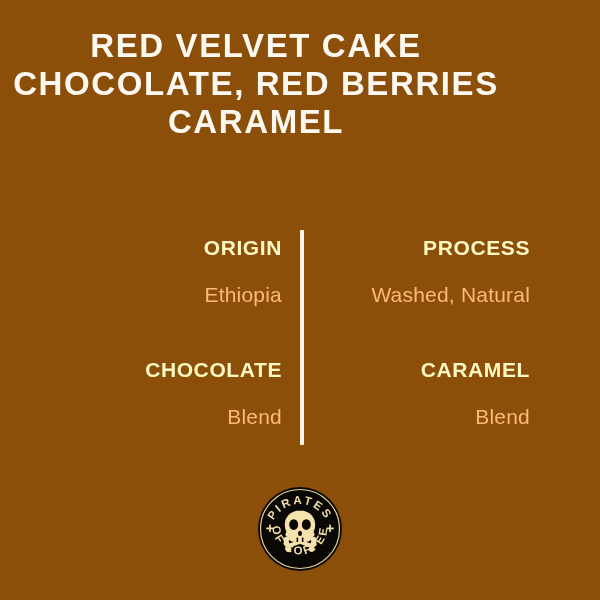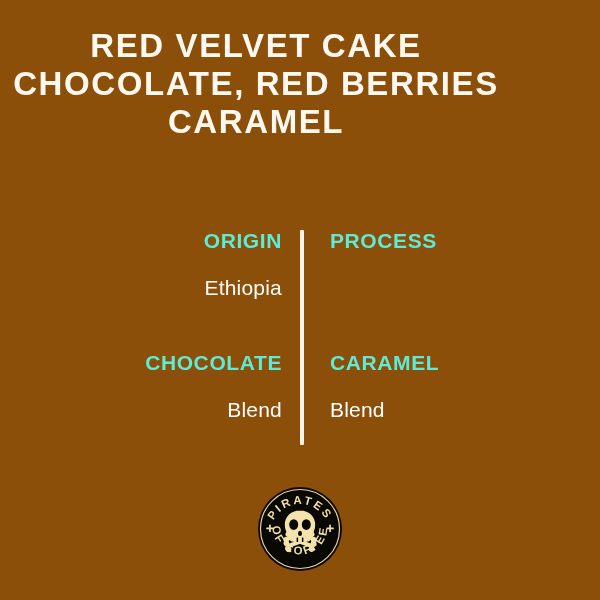--- a/index.html
+++ b/index.html
@@ -55,41 +55,42 @@
     width: 4px;
     height: 215px;
     background: #fbf4e8;
     border-radius: 1px;
   }
   .cell {
     position: absolute;
     width: 222px;
   }
   .cell.left  { left: 0;     text-align: right; }
-  .cell.right { left: 270px; text-align: left;  }
+  .cell.right { left: 248px; text-align: right;  }
   .cell.row1  { top: 0px;   }
   .cell.row2  { top: 122px; }
 
   .cell .field-label {
     display: block;
     font-size: 21px;
     line-height: 26px;
     font-weight: bold;
     letter-spacing: 0.6px;
-    color: #5eead4;
+    color: #fef9c3;
     white-space: nowrap;
+    margin-top: 7px;
   }
   .cell .field-value {
     display: block;
     margin-top: 21px;
     font-size: 21px;
     line-height: 26px;
     font-weight: normal;
     letter-spacing: 0.2px;
-    color: #ffffff;
+    color: #fdba74;
     white-space: nowrap;
   }
 
   
   #logo {
     position: absolute;
     left: 258px;
     top: 487px;
     width: 84px;
     height: 84px;
@@ -111,20 +112,21 @@
 
     <div id="divider"></div>
 
     <div class="cell left row1">
       <span class="field-label">ORIGIN</span>
       <span class="field-value">Ethiopia</span>
     </div>
 
     <div class="cell right row1">
       <span class="field-label">PROCESS</span>
+      <span class="field-value">Washed, Natural</span>
     </div>
 
     <div class="cell left row2">
       <span class="field-label">CHOCOLATE</span>
       <span class="field-value">Blend</span>
     </div>
 
     <div class="cell right row2">
       <span class="field-label">CARAMEL</span>
       <span class="field-value">Blend</span>

